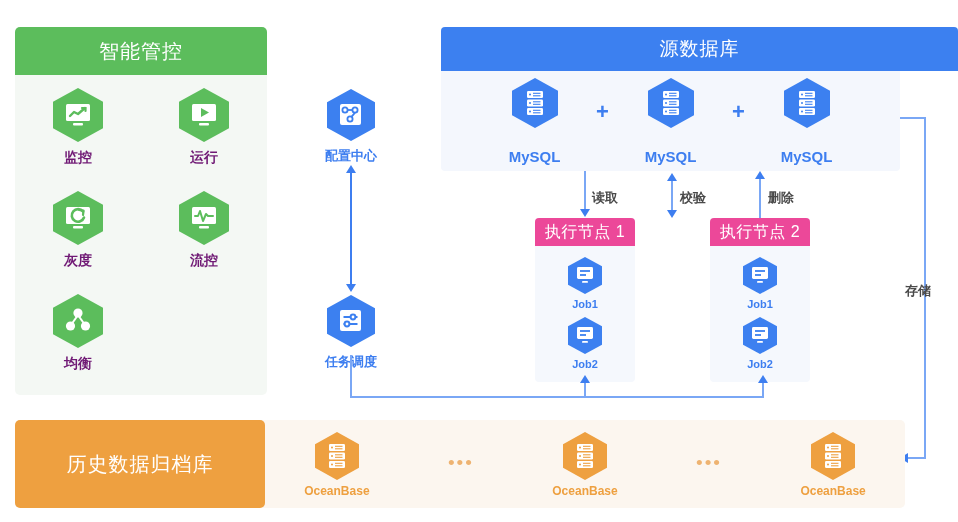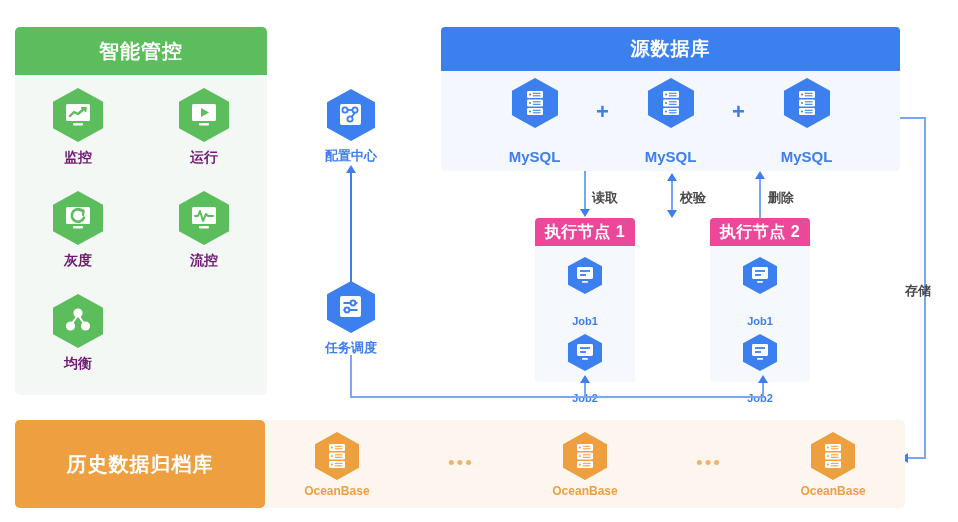--- a/index.html
+++ b/index.html
@@ -12,21 +12,21 @@
     width:958px;height:522px;
     background:#ffffff;
     overflow:hidden;
   }
 
   
   .panel{position:absolute;}
   .panel-head{
     position:absolute;left:0;top:0;
     display:flex;align-items:center;justify-content:center;
-    color:#ffffff;font-weight:bold;letter-spacing:1px;
+    color:#ffffff;font-weight:normal;letter-spacing:1px;
     border-radius:4px;
     box-sizing:border-box;
   }
   .panel-body{
     position:absolute;
     box-sizing:border-box;
     border-radius:4px;
   }
 
   
@@ -67,37 +67,37 @@
     margin-top:5px;font-size:13px;font-weight:bold;color:#3d7ef0;
     white-space:nowrap;
   }
 
   
   #panel-source{left:441px;top:27px;width:459px;height:144px;}
   #panel-source .panel-body{
     left:0;top:0;width:459px;height:144px;background:#f4f7fd;border-radius:4px;
   }
   #panel-source .panel-head{
-    width:459px;height:44px;background:#3c80f0;font-size:19px;border-radius:4px 4px 0 0;
+    width:517px;height:44px;background:#3c80f0;font-size:19px;border-radius:4px 4px 0 0;
   }
   .db-row{
     position:absolute;left:0;top:44px;width:459px;height:100px;
     display:flex;align-items:center;justify-content:center;
   }
   .db-item{display:flex;flex-direction:column;align-items:center;width:110px;}
   .db-item .lbl{margin-top:19px;font-size:15px;color:#3d7ef0;font-weight:bold;}
   .plus{font-size:22px;color:#3d7ef0;font-weight:bold;width:26px;text-align:center;padding-bottom:18px;}
 
   
   .exec{position:absolute;width:100px;}
   .exec .panel-body{left:0;top:0;width:100px;height:164px;background:#f5f8fd;border-radius:4px;}
   .exec .panel-head{width:100px;height:28px;background:#ec4899;font-size:16px;border-radius:4px 4px 0 0;letter-spacing:0.5px;}
   .exec .jobs{position:absolute;left:0;top:32px;width:100px;}
   .job{display:flex;flex-direction:column;align-items:center;margin-top:6px;}
-  .job .lbl{margin-top:20px;font-size:11px;color:#3d7ef0;font-weight:bold;}
+  .job .lbl{margin-top:3px;font-size:11px;color:#3d7ef0;font-weight:bold;}
 
   
   #panel-archive{left:15px;top:420px;width:890px;height:88px;}
   #panel-archive .panel-body{
     left:0;top:0;width:890px;height:88px;background:#fcf6ef;border-radius:5px;
   }
   #panel-archive .panel-head{
     width:250px;height:88px;background:#eea040;font-size:20px;border-radius:5px;
   }
   .ob-row{
@@ -208,21 +208,21 @@
         <circle cx="19" cy="22" r="2.6" fill="none" stroke="#3c80f0" stroke-width="1.8"></circle>
         <circle cx="29" cy="22" r="2.6" fill="none" stroke="#3c80f0" stroke-width="1.8"></circle>
         <line x1="21.5" y1="22" x2="26.5" y2="22" stroke="#3c80f0" stroke-width="1.8"></line>
         <circle cx="24" cy="31" r="2.6" fill="none" stroke="#3c80f0" stroke-width="1.8"></circle>
         <line x1="29" y1="24.6" x2="25.5" y2="28.8" stroke="#3c80f0" stroke-width="1.8"></line>
       </svg>
     </span>
     <span class="lbl">配置中心</span>
   </div>
 
-  <div class="node-item" style="left:318px;top:280px;width:66px;">
+  <div class="node-item" style="left:318px;top:294px;width:66px;">
     <span class="hex">
       <svg width="50" height="54" viewBox="0 0 50 54">
         <polygon points="25,1 49,14.2 49,39.8 25,53 1,39.8 1,14.2" fill="#3c80f0"></polygon>
         <rect x="14" y="16" width="21" height="21" rx="2" fill="#ffffff"></rect>
         <line x1="17.5" y1="23" x2="31.5" y2="23" stroke="#3c80f0" stroke-width="2"></line>
         <line x1="17.5" y1="30" x2="31.5" y2="30" stroke="#3c80f0" stroke-width="2"></line>
         <circle cx="27" cy="23" r="2.4" fill="#ffffff" stroke="#3c80f0" stroke-width="2"></circle>
         <circle cx="21" cy="30" r="2.4" fill="#ffffff" stroke="#3c80f0" stroke-width="2"></circle>
       </svg>
     </span>

